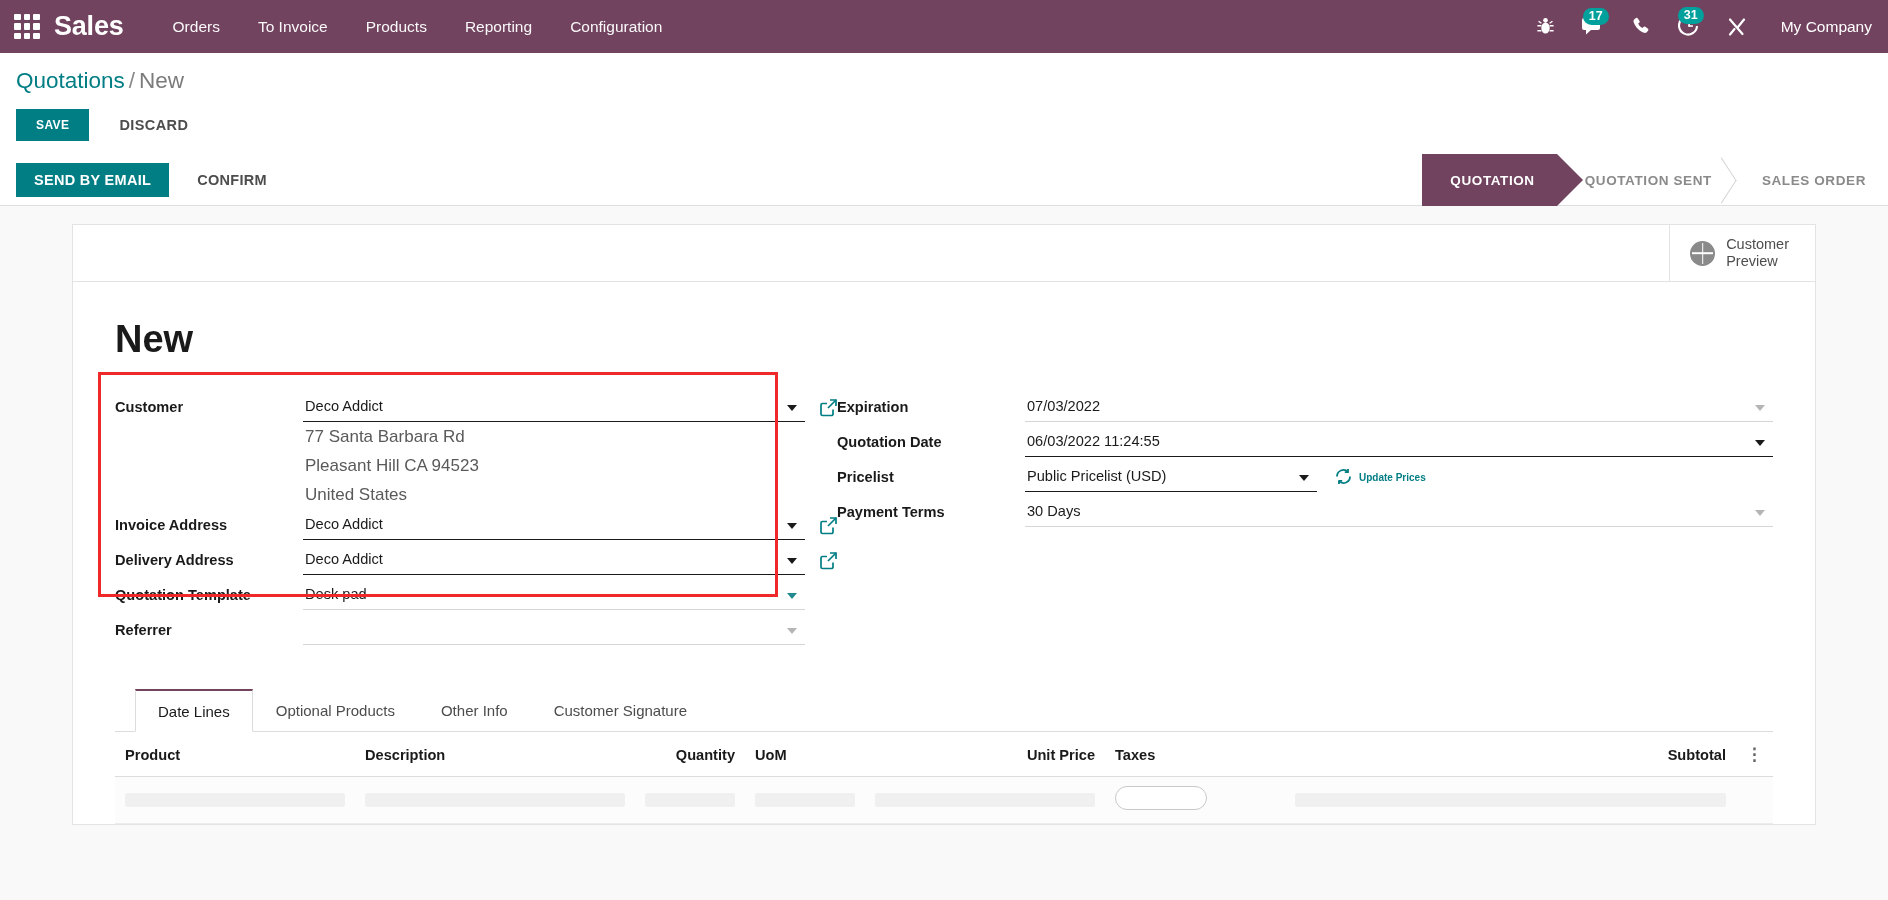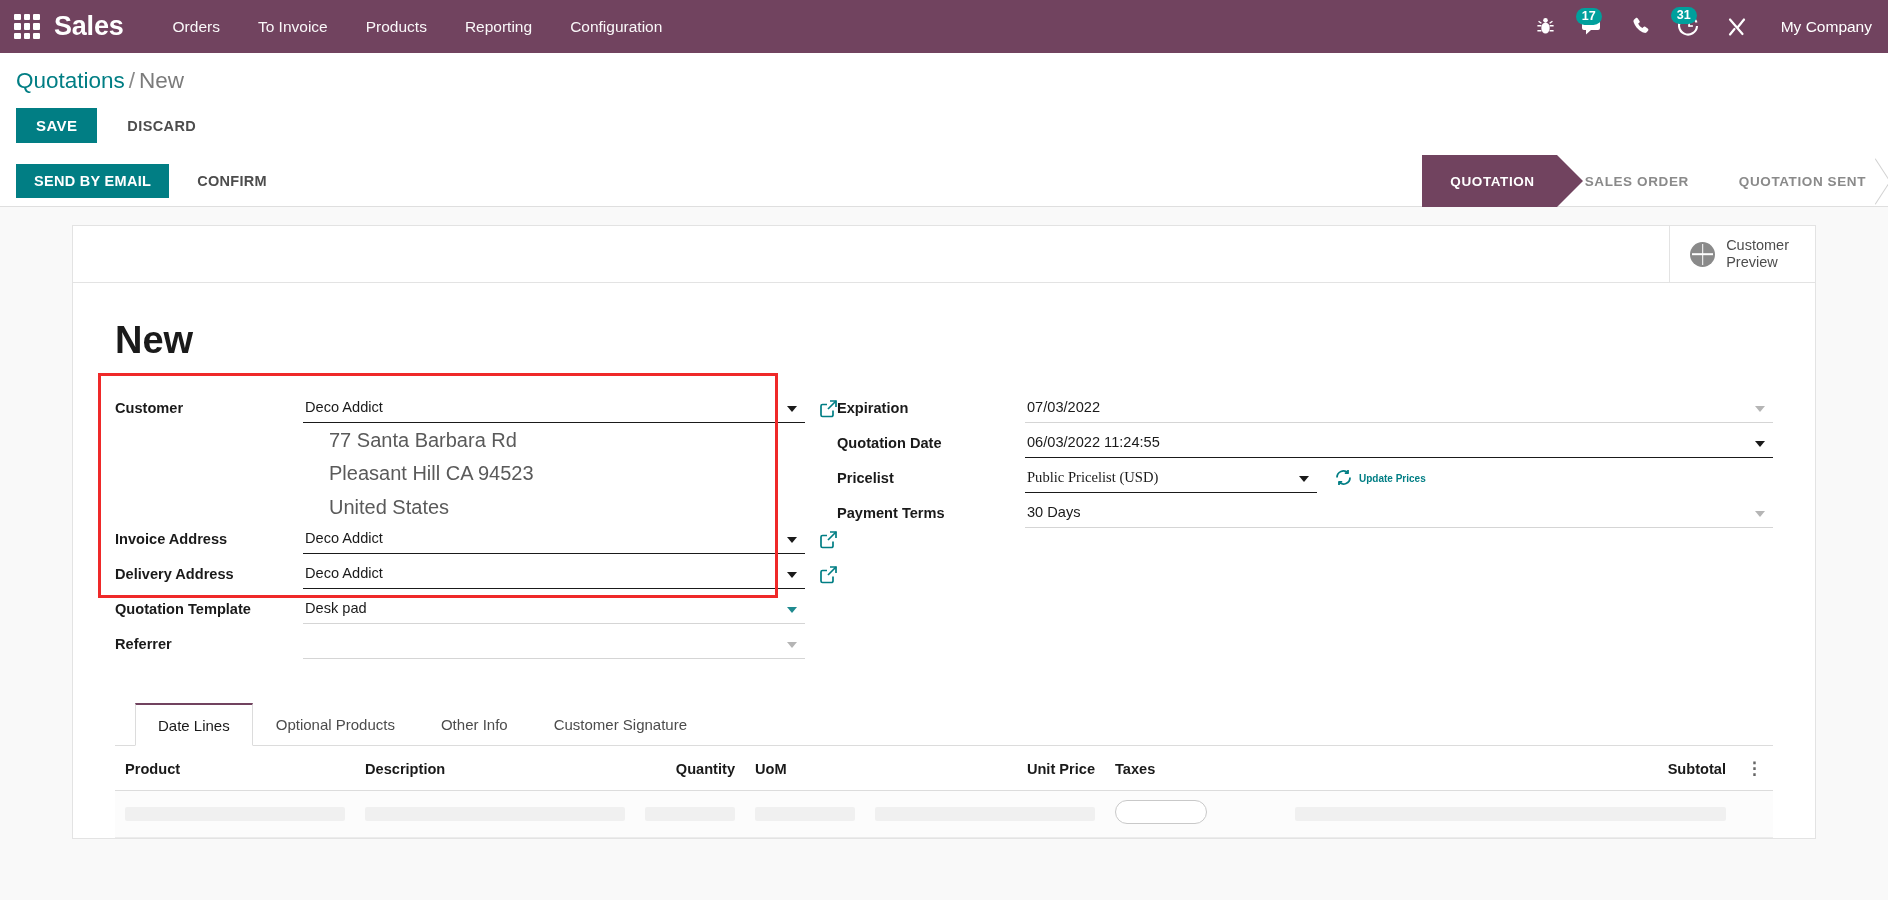--- a/index.html
+++ b/index.html
@@ -17,21 +17,21 @@
   }
   .apps-grid { margin-left: 14px; margin-right: 14px; width: 26px; height: 26px;
     display: grid; grid-template-columns: repeat(3,1fr); grid-template-rows: repeat(3,1fr);
     gap: 3px; cursor: pointer; }
   .apps-grid i { background: #fff; border-radius: 1px; display:block; }
   .brand { font-size: 27px; font-weight: bold; letter-spacing: -0.2px; margin-right: 30px; color:#fff; }
   .navlink { font-size: 15.5px; padding: 0 19px; color: #fff; opacity: .96; cursor: pointer; white-space: nowrap;}
   .nav-right { margin-left: auto; display: flex; align-items: center; padding-right: 0px; }
   .nav-icon { position: relative; padding: 0 14px; cursor: pointer; display:flex; align-items:center; }
   .badge {
-    position: absolute; top: -9px; right: 16px;
+    position: absolute; top: -9px; right: 9px;
     background: #00A09D; color: #fff; border-radius: 11px;
     font-size: 12.5px; font-weight: bold; padding: 1px 6px 2px 6px; line-height: 14px;
     min-width: 22px; text-align: left;
   }
   .company { font-size: 15.5px; padding: 0 16px 0 20px; cursor: pointer; white-space:nowrap; }
   .user-box { display: flex; align-items: center; cursor: pointer; padding-right: 6px; }
   .avatar {
     width: 30px; height: 30px; border-radius: 50%;
     background: radial-gradient(circle at 50% 38%, #e8c49c 0 34%, #6b4a36 36% 54%, #9c8068 56% 100%);
     border: 1px solid rgba(255,255,255,.35); margin-right: 9px; flex: 0 0 auto; overflow:hidden;
@@ -40,21 +40,21 @@
 
   
   .control-panel { background: #fff; padding: 0; }
   .breadcrumb { font-size: 22.5px; padding: 15px 0 4px 16px; white-space: nowrap; }
   .bc-link { color: #017e84; cursor: pointer; }
   .bc-sep { color: #8a8a8a; padding: 0 4px; }
   .bc-current { color: #7b7b7b; }
   .btn-row { padding: 10px 0 12px 16px; display: flex; align-items: center; }
   .btn-save {
     background: #017e84; color: #fff; border: none;
-    font-size: 15px; font-weight: bold; letter-spacing: .4px;
+    font-size: 12px; font-weight: bold; letter-spacing: .4px;
     padding: 9px 20px; cursor: pointer;
   }
   .btn-discard {
     background: none; border: none; color: #4d4d4d;
     font-size: 14.5px; font-weight: bold; letter-spacing: .4px;
     padding: 9px 18px; margin-left: 12px; cursor: pointer;
   }
 
   
   .action-bar {
@@ -145,21 +145,21 @@
     position: absolute; right: 8px; top: 14px;
     width: 0; height: 0; border-left: 5px solid transparent;
     border-right: 5px solid transparent; border-top: 6px solid #1a1a1a;
   }
   .caret.grey { border-top-color: #b5b5b5; }
   .caret.teal { border-top-color: #1f8a8f; }
   .ext-link {
     position: absolute; right: -34px; top: 7px; width: 20px; height: 20px; cursor: pointer;
   }
   .ext-link svg { display: block; }
-  .addr-line { font-size: 20px; color: #5a5a5a; padding: 3px 2px 2px 2px; line-height: 1.42; margin-left: 24px; }
+  .addr-line { font-size: 17px; color: #5a5a5a; padding: 3px 2px 2px 2px; line-height: 1.42; }
 
   .pricelist-row .fvalue { display: flex; align-items: flex-start; }
   .pricelist-field { width: 292px; flex: 0 0 auto; }
   .update-prices {
     display: flex; align-items: center; gap: 7px; color: #017e84;
     font-size: 10px; font-weight: bold; padding-top: 7px; margin-left: 18px; cursor: pointer; white-space:nowrap;
   }
 
   
   .notebook { padding: 40px 0 0 0; }
@@ -270,22 +270,22 @@
     <button class="btn-save">SAVE</button>
     <button class="btn-discard">DISCARD</button>
   </div>
 </div>
 
 <div class="action-bar">
   <button class="btn-primary">SEND BY EMAIL</button>
   <button class="btn-secondary">CONFIRM</button>
   <div class="statusbar">
     <div class="arrow active">QUOTATION</div>
+    <div class="arrow">QUOTATION SENT</div>
     <div class="arrow last">SALES ORDER</div>
-    <div class="arrow">QUOTATION SENT</div>
   </div>
 </div>
 
 <div class="sheet-wrap">
   <div class="sheet">
 
     <div class="sheet-top">
       <div class="stat-button">
         <span class="globe"></span>
         <span class="stat-label">
@@ -381,21 +381,21 @@
             <div class="flabel">Quotation Date</div>
             <div class="fvalue">
               <div class="finput">06/03/2022 11:24:55</div>
               <span class="caret"></span>
             </div>
           </div>
 
           <div class="frow pricelist-row">
             <div class="flabel">Pricelist</div>
             <div class="fvalue">
-              <div class="pricelist-field" style="position:relative;font-family:Liberation Serif, serif;">
+              <div class="pricelist-field" style="position:relative;">
                 <div class="finput">Public Pricelist (USD)</div>
                 <span class="caret"></span>
               </div>
               <div class="update-prices">
                 <span>
                   <svg width="17" height="17" viewBox="0 0 17 17" fill="none" stroke="#017e84" stroke-width="1.8">
                     <path d="M15 8.5a6.5 6.5 0 0 1-11 4.7"></path>
                     <path d="M2 8.5a6.5 6.5 0 0 1 11-4.7"></path>
                     <path d="M13 1v3.2h-3.2" stroke-linejoin="round"></path>
                     <path d="M4 16v-3.2h3.2" stroke-linejoin="round"></path>

